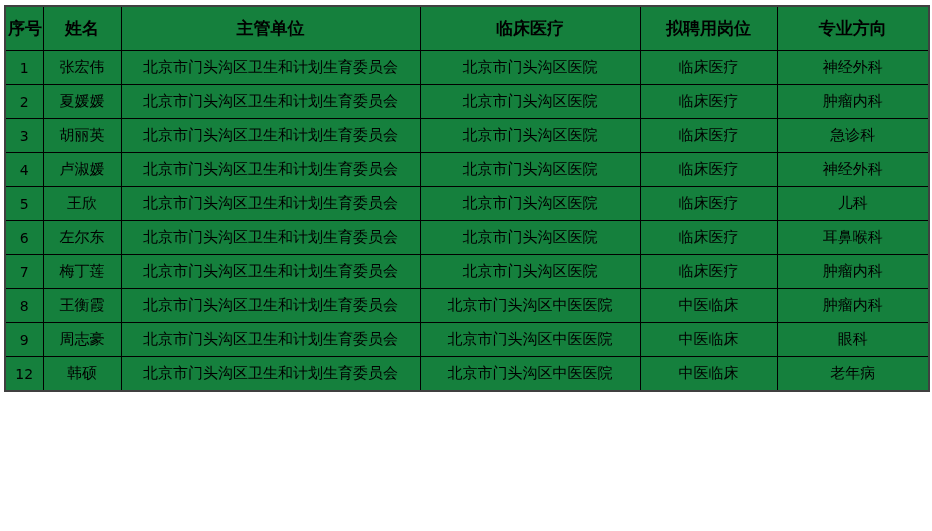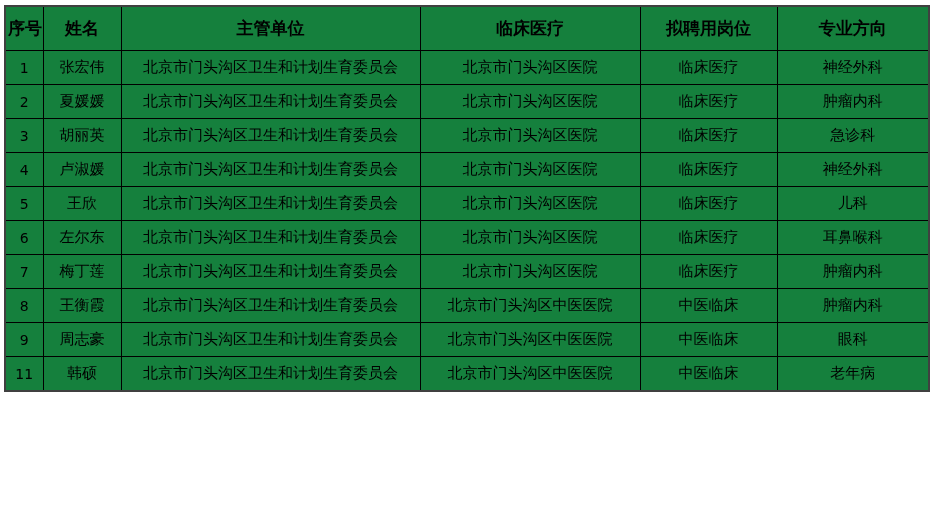--- a/index.html
+++ b/index.html
@@ -139,21 +139,21 @@
         </tr>
         <tr>
           <td class="col-index">9</td>
           <td class="col-name">周志豪</td>
           <td class="col-supervisor">北京市门头沟区卫生和计划生育委员会</td>
           <td class="col-employer">北京市门头沟区中医医院</td>
           <td class="col-position">中医临床</td>
           <td class="col-specialty">眼科</td>
         </tr>
         <tr>
-          <td class="col-index">11</td>
+          <td class="col-index">12</td>
           <td class="col-name">韩硕</td>
           <td class="col-supervisor">北京市门头沟区卫生和计划生育委员会</td>
           <td class="col-employer">北京市门头沟区中医医院</td>
           <td class="col-position">中医临床</td>
           <td class="col-specialty">老年病</td>
         </tr>
       </tbody>
   </table>
 </div>
 

